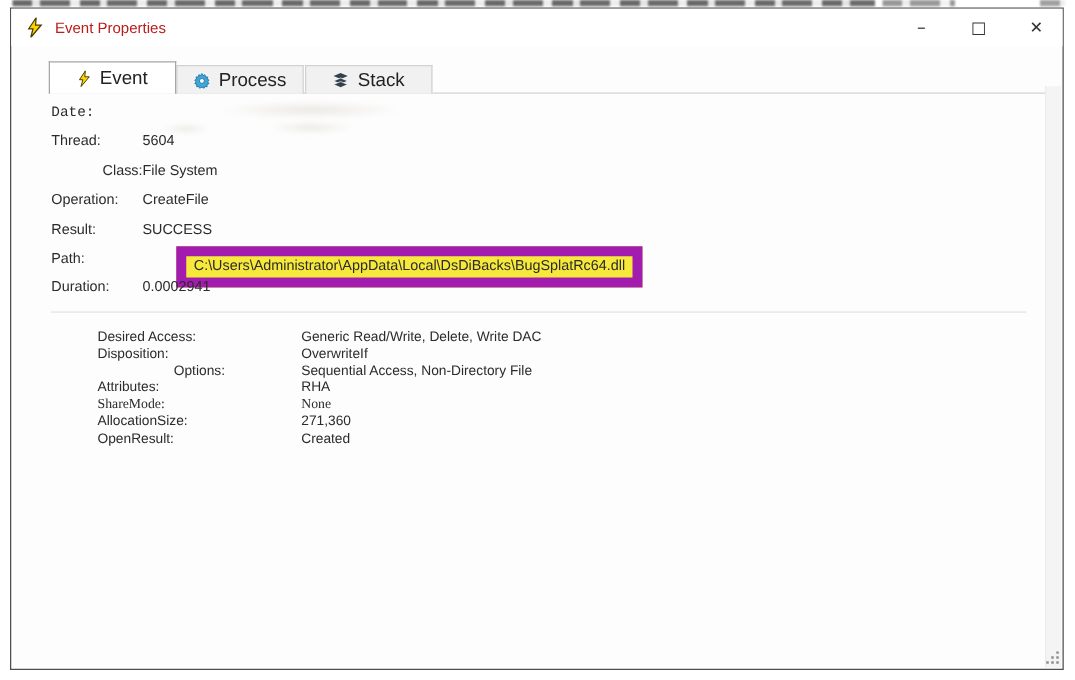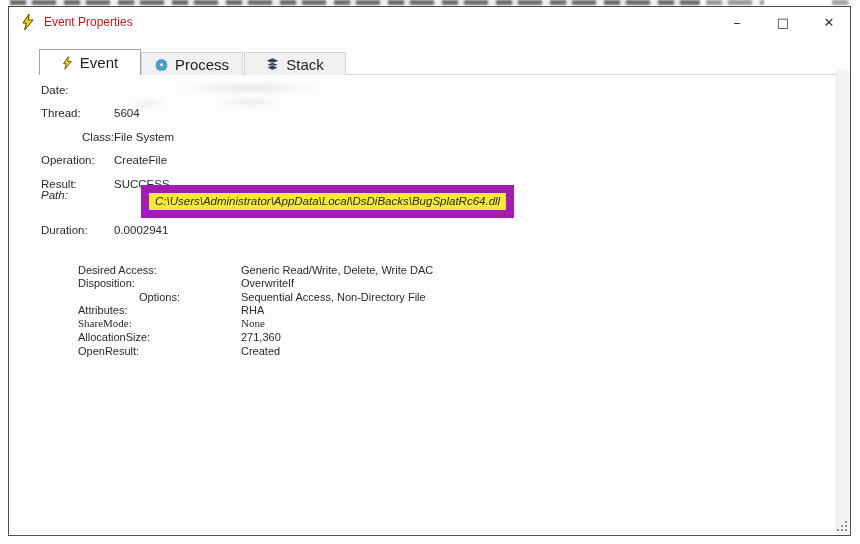--- a/index.html
+++ b/index.html
@@ -66,26 +66,26 @@
   }
   .tab.t0 { left:0; }
   .tab.t1 { left:102px; }
   .tab.t2 { left:205px; }
   .tab svg { flex:0 0 auto; }
 
   
   .frow { position:absolute; left:32px; font-size:11.5px; height:16px; }
   .frow .flabel { display:inline-block; width:73px; color:#2b2b2b; }
   .frow .fvalue { color:#2b2b2b; }
-  .row-date      { top:77px; }
+  .row-date      { top:77px;font-family:Liberation Mono, monospace; }
   .row-thread    { top:100px; }
   .row-class     { top:124px;text-align:right; }
   .row-operation { top:147px; }
   .row-result    { top:171px; }
-  .row-path      { top:182px;font-style:italic; }
+  .row-path      { top:194px; }
   .row-duration  { top:217px; }
 
   .path-highlight {
     position:absolute; left:100px; top:-4px;
     background:#f6e93b; border:8px solid #a21caf;
     padding:2px 6px 3px 6px; white-space:nowrap;
     color:#1a1a1a;
   }
   .row-path .flabel { position:relative; z-index:1; }
 

